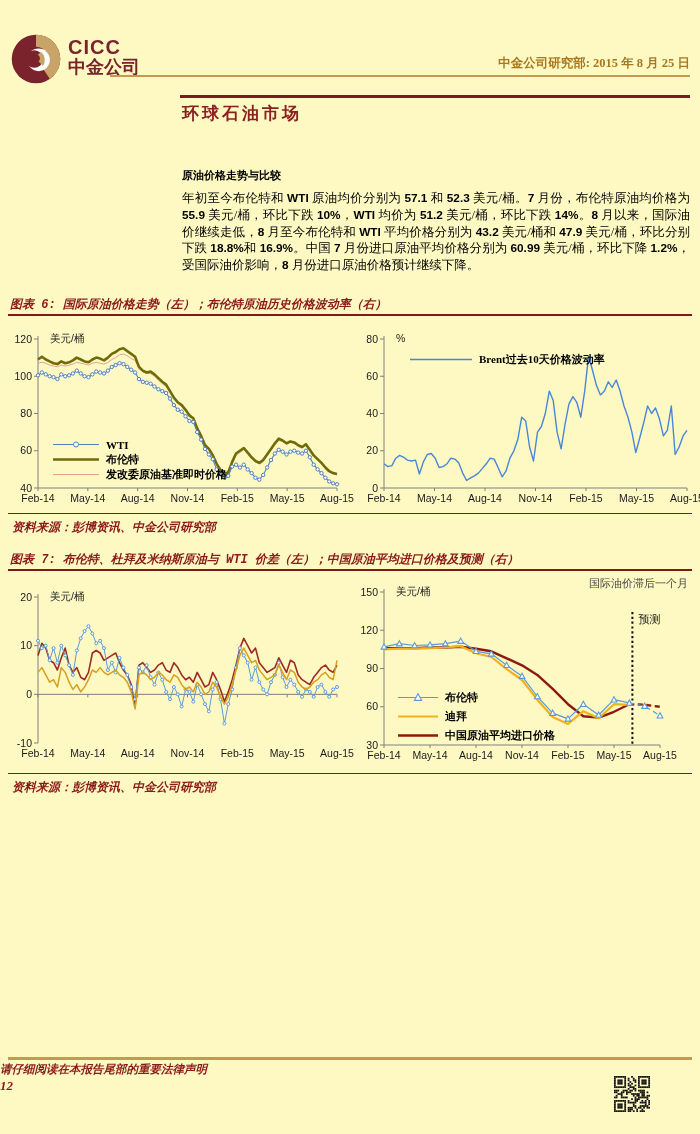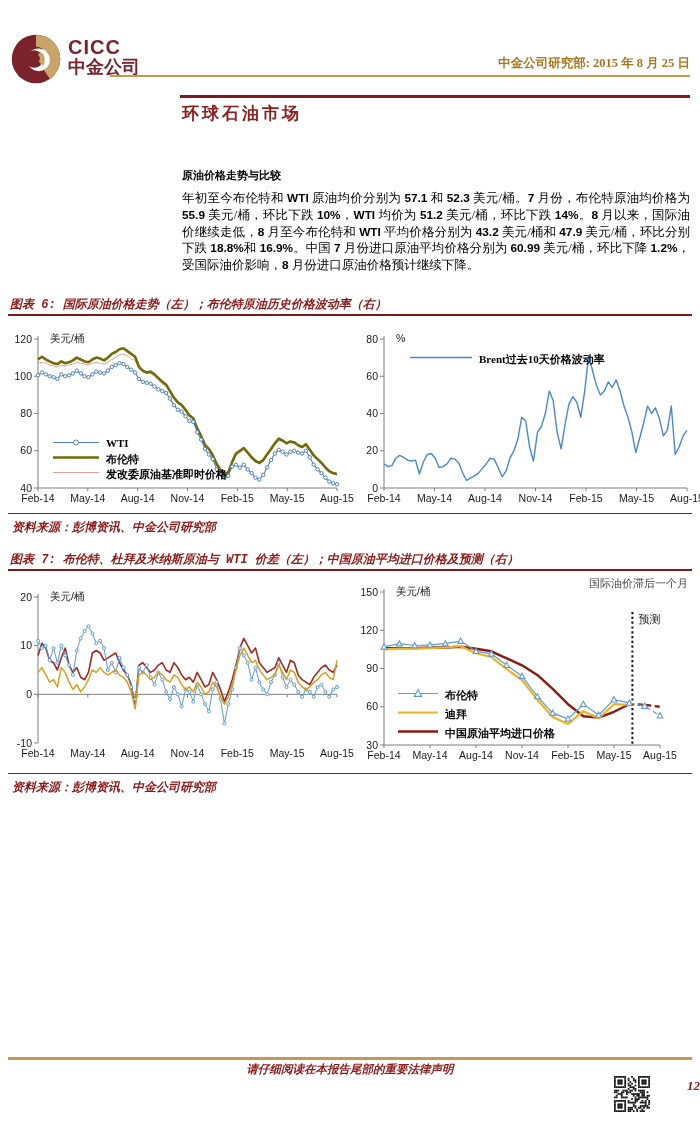--- a/index.html
+++ b/index.html
@@ -1,16 +1,16 @@
 <!DOCTYPE html>
 <html><head>
 <meta charset="utf-8">
 <style>
   html,body{margin:0;padding:0;background:#e8e8e8;}
-  .page{position:relative;width:700px;height:1134px;background:#ffffff;margin:0 auto;
+  .page{position:relative;width:700px;height:1134px;background:#fef9c3;margin:0 auto;
         font-family:"Liberation Serif","DejaVu Serif",serif;color:#000;overflow:hidden;}
   .abs{position:absolute;}
   
   .logo-svg{left:10px;top:33px;}
   .logo-text{left:68px;top:37px;line-height:1.05;color:#7A232C;font-family:"Liberation Sans","DejaVu Sans",sans-serif;}
   .logo-en{font-size:20px;font-weight:bold;letter-spacing:1px;display:block;}
   .logo-cn{font-size:18px;font-weight:bold;display:block;}
   .dept-date{right:10px;top:55px;color:#A87820;font-weight:bold;font-size:12.5px;}
   .rule{height:2px;}
   .hdr-rule{left:110px;right:10px;top:75px;background:#C49A50;}
@@ -20,31 +20,31 @@
   .body-par{left:182px;top:190px;width:508px;font-size:12.5px;line-height:16.8px;text-align:justify;}
   .body-par b{font-family:"Liberation Sans","DejaVu Sans",sans-serif;font-size:11.8px;}
   .fig-cap{left:10px;color:#8B1A1A;font-weight:bold;font-style:italic;font-size:12px;font-family:Liberation Mono, monospace;}
   .cap-rule{left:8px;right:8px;background:#7E1A1A;}
   .thin-rule{left:8px;right:8px;height:1px;background:#3a3a3a;}
   .source{left:12px;font-size:12px;font-style:italic;color:#8B1A1A;font-weight:bold;}
   svg.chart{position:absolute;overflow:visible;}
   svg.chart text{font-family:"Liberation Sans","DejaVu Sans",sans-serif;}
   
   .legend{position:absolute;}
-  .lrow{display:flex;}
+  .lrow{display:flex;align-items:center;}
   .lrow span{font-size:11px;font-weight:bold;margin-left:7px;white-space:nowrap;}
   .lg-6l .lrow{height:15px;}
   .lg-6r .lrow{height:15px;}
   .lg-7l .lrow{height:18px;}
   .lg-7r .lrow{height:19px;}
   .chart-note{right:12px;top:576px;font-size:11px;color:#444;}
   
   .ftr-rule{left:8px;right:8px;top:1057px;background:#C49A50;height:2.5px;}
-  .disclaimer{left:0;right:0;top:1062px;text-align:center;font-size:11.5px;font-weight:bold;font-style:italic;color:#8B1A1A;}
-  .pageno{left:0;right:0;top:1078px;text-align:right;font-size:13px;font-weight:bold;font-style:italic;color:#8B1A1A;}
+  .disclaimer{left:0;right:0;top:1062px;font-size:11.5px;font-weight:bold;font-style:italic;color:#8B1A1A;}
+  .pageno{left:0;right:0;top:1078px;text-align:left;font-size:13px;font-weight:bold;font-style:italic;color:#8B1A1A;}
 </style>
 </head>
 <body>
 
 <div class="page">
 
   <svg class="abs logo-svg" width="52" height="52" viewBox="0 0 60 60">
     <circle cx="30" cy="30" r="28" fill="#7A232C"></circle>
     <path d="M30 2 A28 28 0 0 1 58 30 L44 30 A14 14 0 0 0 30 16 Z" fill="#C9A469"></path>
     <path d="M58 30 A28 28 0 0 1 46 53 L38 41 A14 14 0 0 0 44 30 Z" fill="#C9A469"></path>

